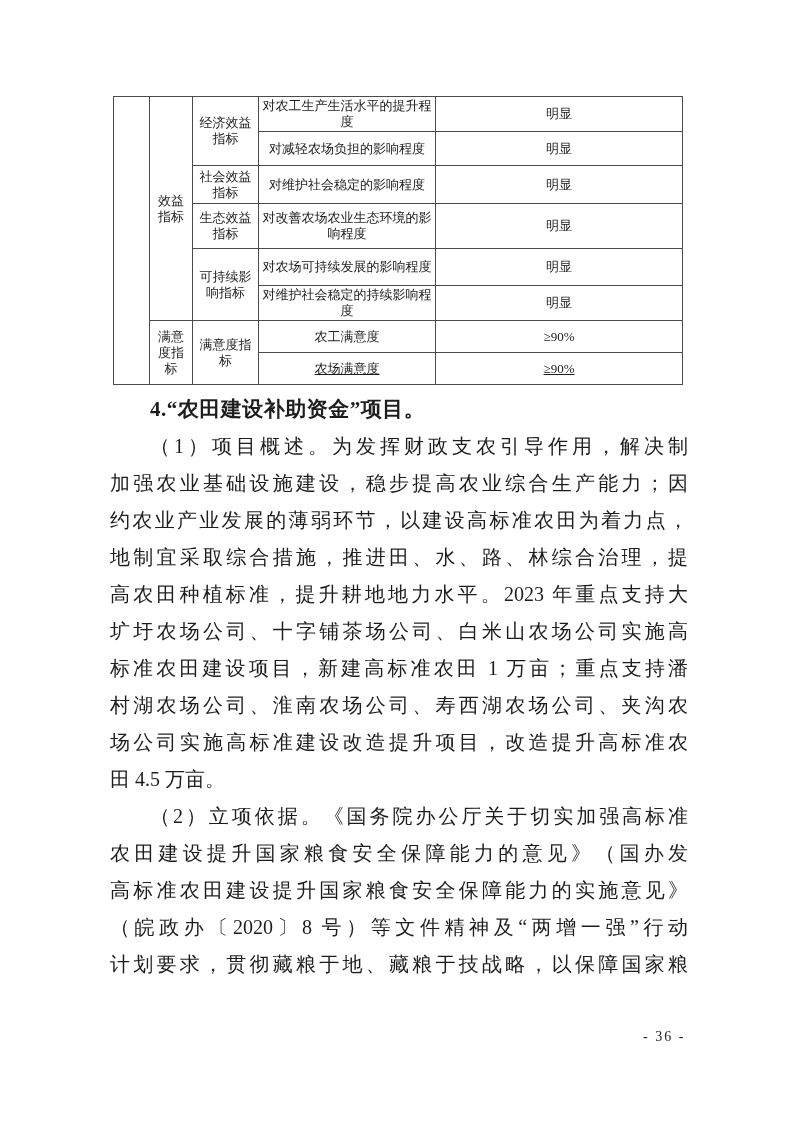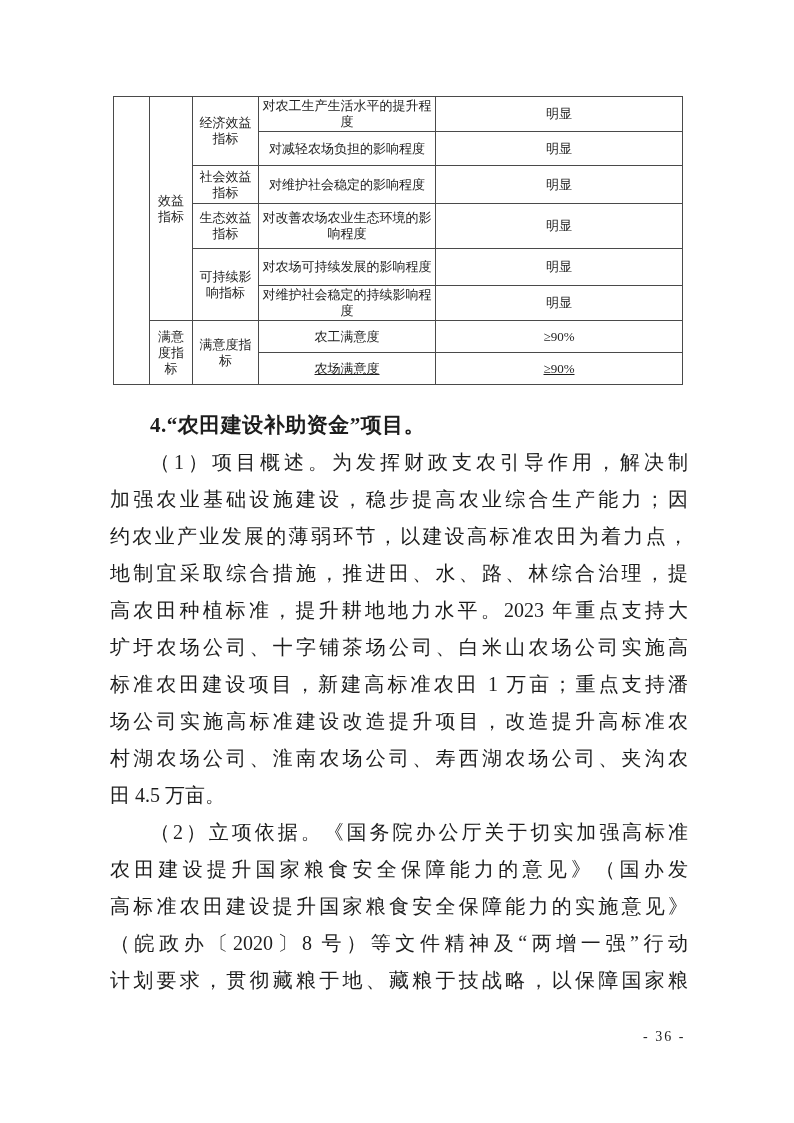--- a/index.html
+++ b/index.html
@@ -43,21 +43,21 @@
   tr.r4 { height: 45px; }
   tr.r5 { height: 37px; margin-top: 20px; }
   tr.r6 { height: 34px; }
   tr.r7 { height: 32px; }
   tr.r8 { height: 32px; text-decoration: underline; }
 
   
   .content {
     position: absolute;
     left: 110px;
-    top: 406px;
+    top: 390px;
     width: 578px;
   }
   .heading {
     font-size: 21px;
     line-height: 38px;
     font-weight: bold;
     padding-left: 40px;
     letter-spacing: 0.5px;
     white-space: nowrap;
   }
@@ -144,22 +144,22 @@
   <div class="content">
     <div class="heading">4.“农田建设补助资金”项目。</div>
 
     <div class="body-line indent">（1）项目概述。为发挥财政支农引导作用，解决制</div>
     <div class="body-line">加强农业基础设施建设，稳步提高农业综合生产能力；因</div>
     <div class="body-line">约农业产业发展的薄弱环节，以建设高标准农田为着力点，</div>
     <div class="body-line">地制宜采取综合措施，推进田、水、路、林综合治理，提</div>
     <div class="body-line">高农田种植标准，提升耕地地力水平。2023 年重点支持大</div>
     <div class="body-line">圹圩农场公司、十字铺茶场公司、白米山农场公司实施高</div>
     <div class="body-line">标准农田建设项目，新建高标准农田 1 万亩；重点支持潘</div>
+    <div class="body-line">村湖农场公司、淮南农场公司、寿西湖农场公司、夹沟农</div>
     <div class="body-line">场公司实施高标准建设改造提升项目，改造提升高标准农</div>
-    <div class="body-line">村湖农场公司、淮南农场公司、寿西湖农场公司、夹沟农</div>
     <div class="body-line last">田 4.5 万亩。</div>
 
     <div class="body-line indent">（2）立项依据。《国务院办公厅关于切实加强高标准</div>
     <div class="body-line">农田建设提升国家粮食安全保障能力的意见》（国办发</div>
     <div class="body-line">高标准农田建设提升国家粮食安全保障能力的实施意见》</div>
     <div class="body-line">（皖政办〔2020〕8 号）等文件精神及“两增一强”行动</div>
     <div class="body-line">计划要求，贯彻藏粮于地、藏粮于技战略，以保障国家粮</div>
   </div>
 
   <div class="page-number">- 36 -</div>

